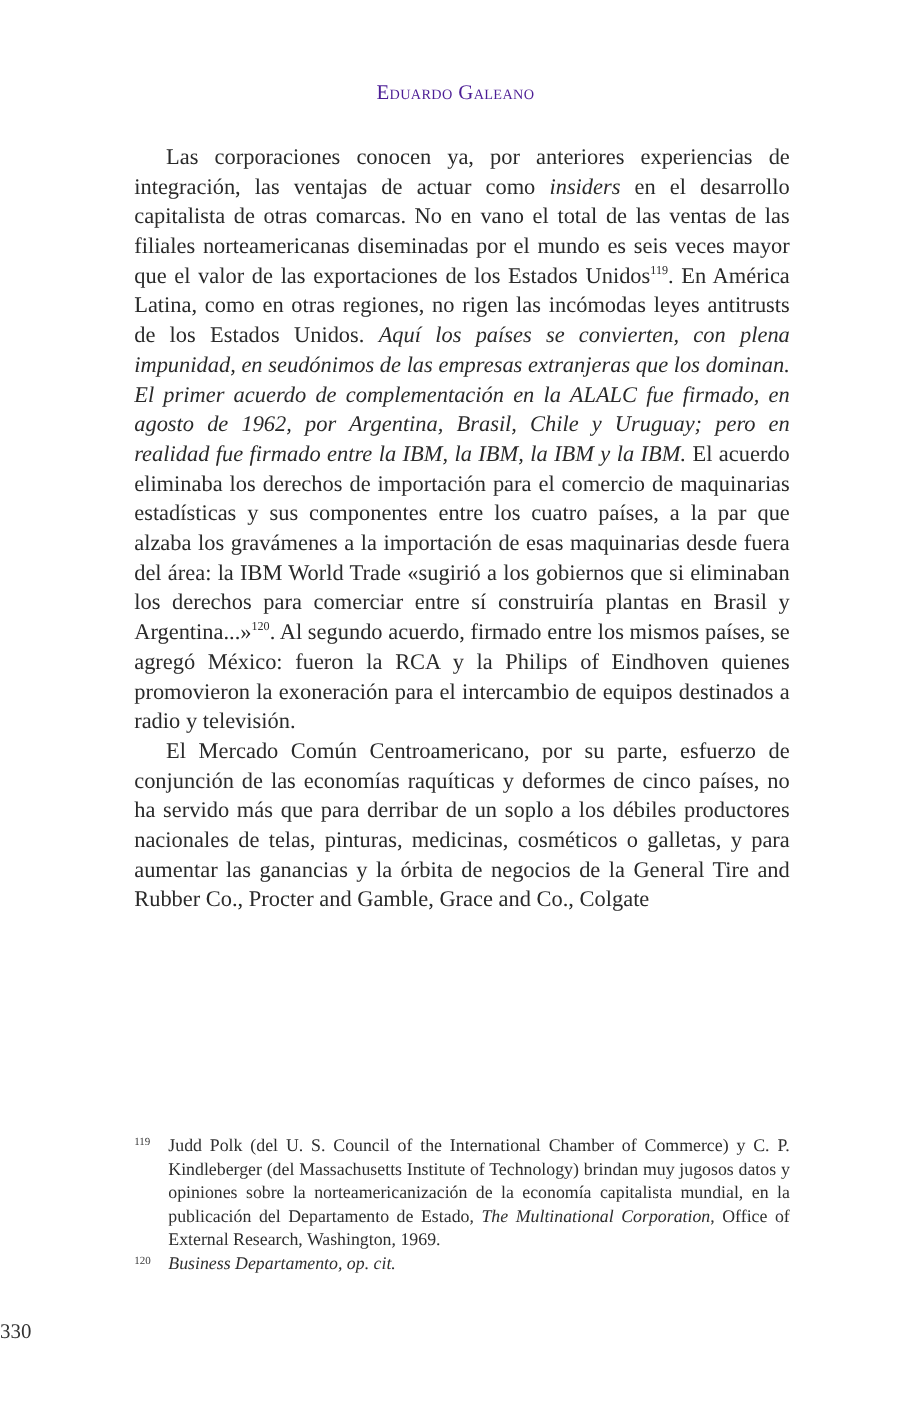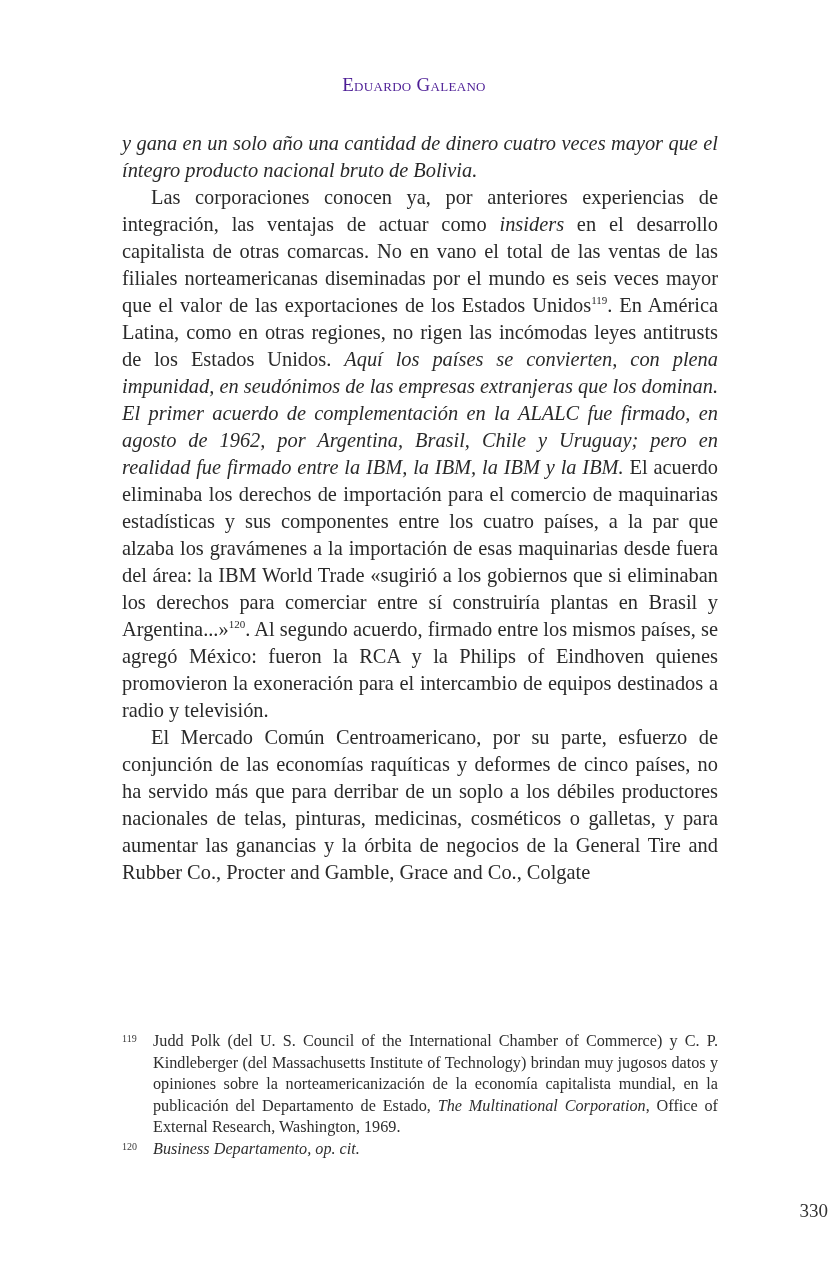--- a/index.html
+++ b/index.html
@@ -8,29 +8,28 @@
   .body-text { position: absolute; top: 130px; left: 122px; width: 596px; font-size: 20.4px; line-height: 27px; text-align: justify; hyphens: manual; }
   .body-text p { margin: 0; }
   .body-text p.indent { text-indent: 29px; }
   .body-text i { font-style: italic; }
   sup { font-size: 11px; line-height: 0; vertical-align: 8px; }
   .footnotes { position: absolute; top: 1031px; left: 122px; width: 596px; font-size: 16.2px; line-height: 21.6px; color: #2e2e2e; }
   .fn { display: flex; }
   .fn-num { width: 31px; flex: none; font-size: 10px; line-height: 21.6px; vertical-align: top; padding-top: 0; color: #3a3a3a; }
   .fn-num span { position: relative; top: -3px; }
   .fn-text { flex: 1; text-align: justify; }
-  .page-number { position: absolute; top: 1200px; left: 0; width: 828px; text-align: right; font-size: 19px; color: #333; }
+  .page-number { position: absolute; top: 1200px; left: 0; width: 828px; text-align: left; font-size: 19px; color: #333; }
 </style>
 </head>
 <body>
 
 <div class="running-head">Eduardo Galeano</div>
 
 <div class="body-text">
-  <p><i>y gana en un solo año una cantidad de dinero cuatro veces mayor que el íntegro producto nacional bruto de Bolivia.</i></p>
   <p class="indent"><span>Las corporaciones conocen ya, por anteriores experiencias de integración, las ventajas de actuar como </span><i>insiders</i><span> en el desarrollo capitalista de otras comarcas. No en vano el total de las ventas de las filiales norteamericanas diseminadas por el mundo es seis veces ma­yor que el valor de las exportaciones de los Estados Unidos</span><sup>119</sup><span>. En América Latina, como en otras regiones, no rigen las incómodas leyes antitrusts de los Estados Unidos. </span><i>Aquí los países se convierten, con plena impunidad, en seudónimos de las empresas extranjeras que los dominan. El primer acuerdo de complementación en la ALALC fue fir­mado, en agosto de 1962, por Argentina, Brasil, Chile y Uruguay; pero en realidad fue firmado entre la IBM, la IBM, la IBM y la IBM.</i><span> El acuer­do eliminaba los derechos de importación para el comercio de ma­quinarias estadísticas y sus componentes entre los cuatro países, a la par que alzaba los gravámenes a la importación de esas maquinarias desde fuera del área: la IBM World Trade «sugirió a los gobiernos que si eliminaban los derechos para comerciar entre sí construiría plantas en Brasil y Argentina...»</span><sup>120</sup><span>. Al segundo acuerdo, firmado entre los mismos países, se agregó México: fueron la RCA y la Philips of Eindhoven quienes promovieron la exoneración para el intercambio de equipos destinados a radio y televisión.</span></p>
   <p class="indent">El Mercado Común Centroamericano, por su parte, esfuerzo de conjunción de las economías raquíticas y deformes de cinco países, no ha servido más que para derribar de un soplo a los débiles produc­tores nacionales de telas, pinturas, medicinas, cosméticos o galletas, y para aumentar las ganancias y la órbita de negocios de la General Tire and Rubber Co., Procter and Gamble, Grace and Co., Colgate</p>
 </div>
 
 <div class="footnotes">
   <div class="fn">
     <div class="fn-num"><span>119</span></div>
     <div class="fn-text"><span>Judd Polk (del U. S. Council of the International Chamber of Commerce) y C. P. Kindleberger (del Massachusetts Institute of Technology) brindan muy jugosos datos y opiniones sobre la norteamericanización de la economía capitalista mundial, en la publicación del Departamento de Estado, </span><i>The Multinational Corporation</i><span>, Office of External Research, Washington, 1969.</span></div>
   </div>
   <div class="fn">

